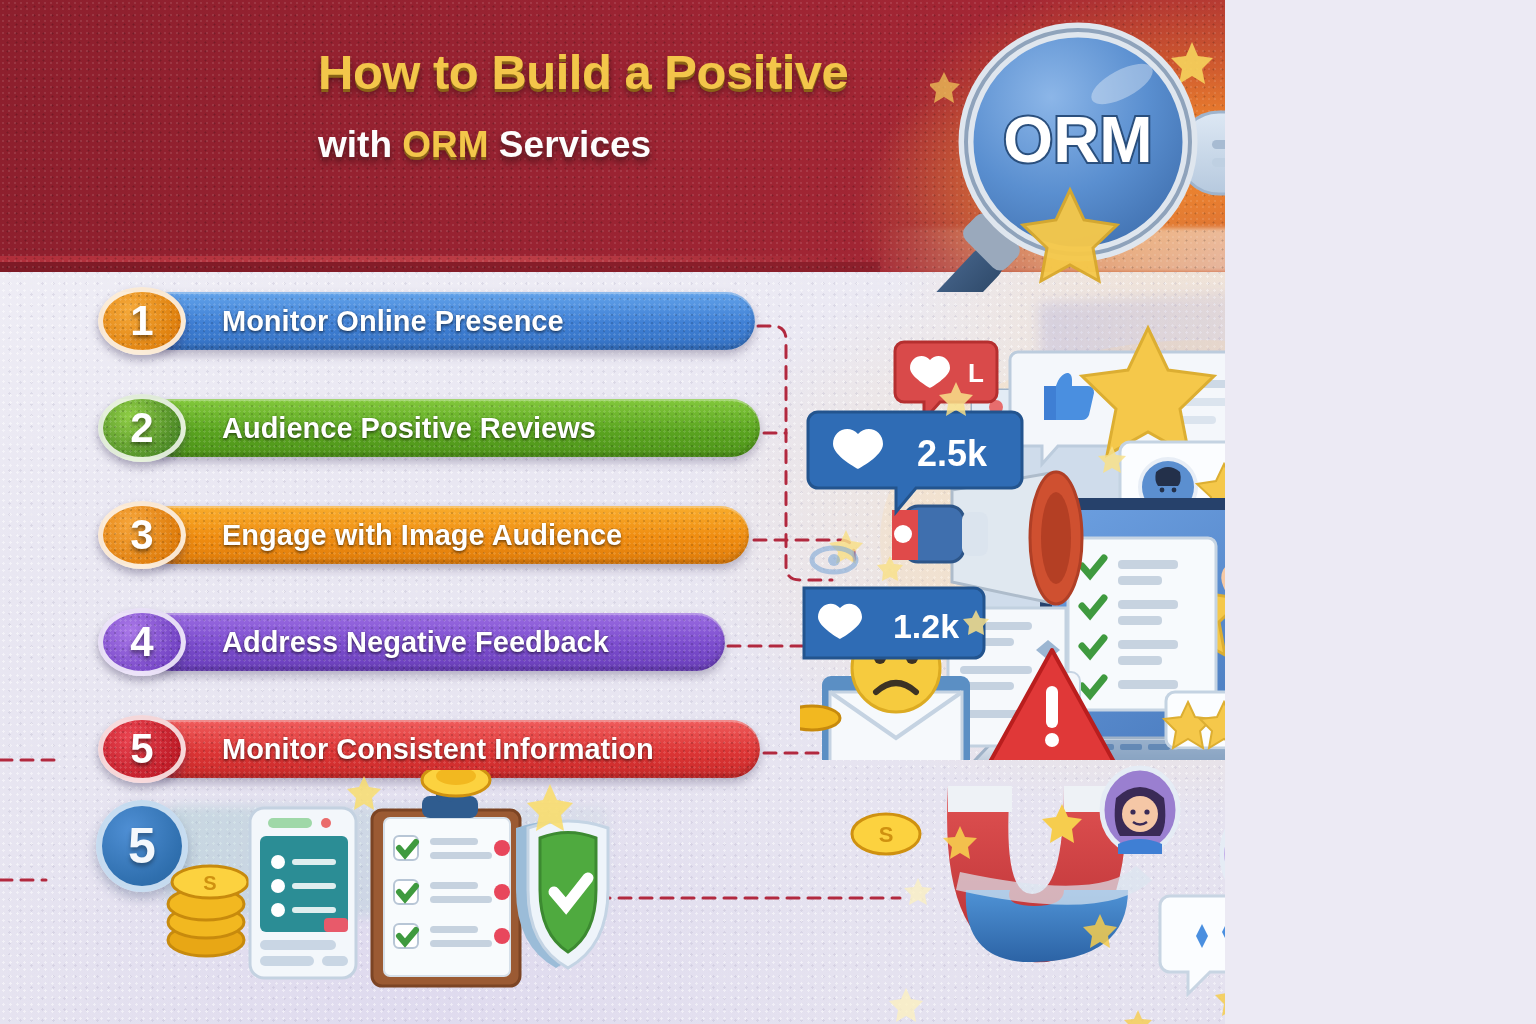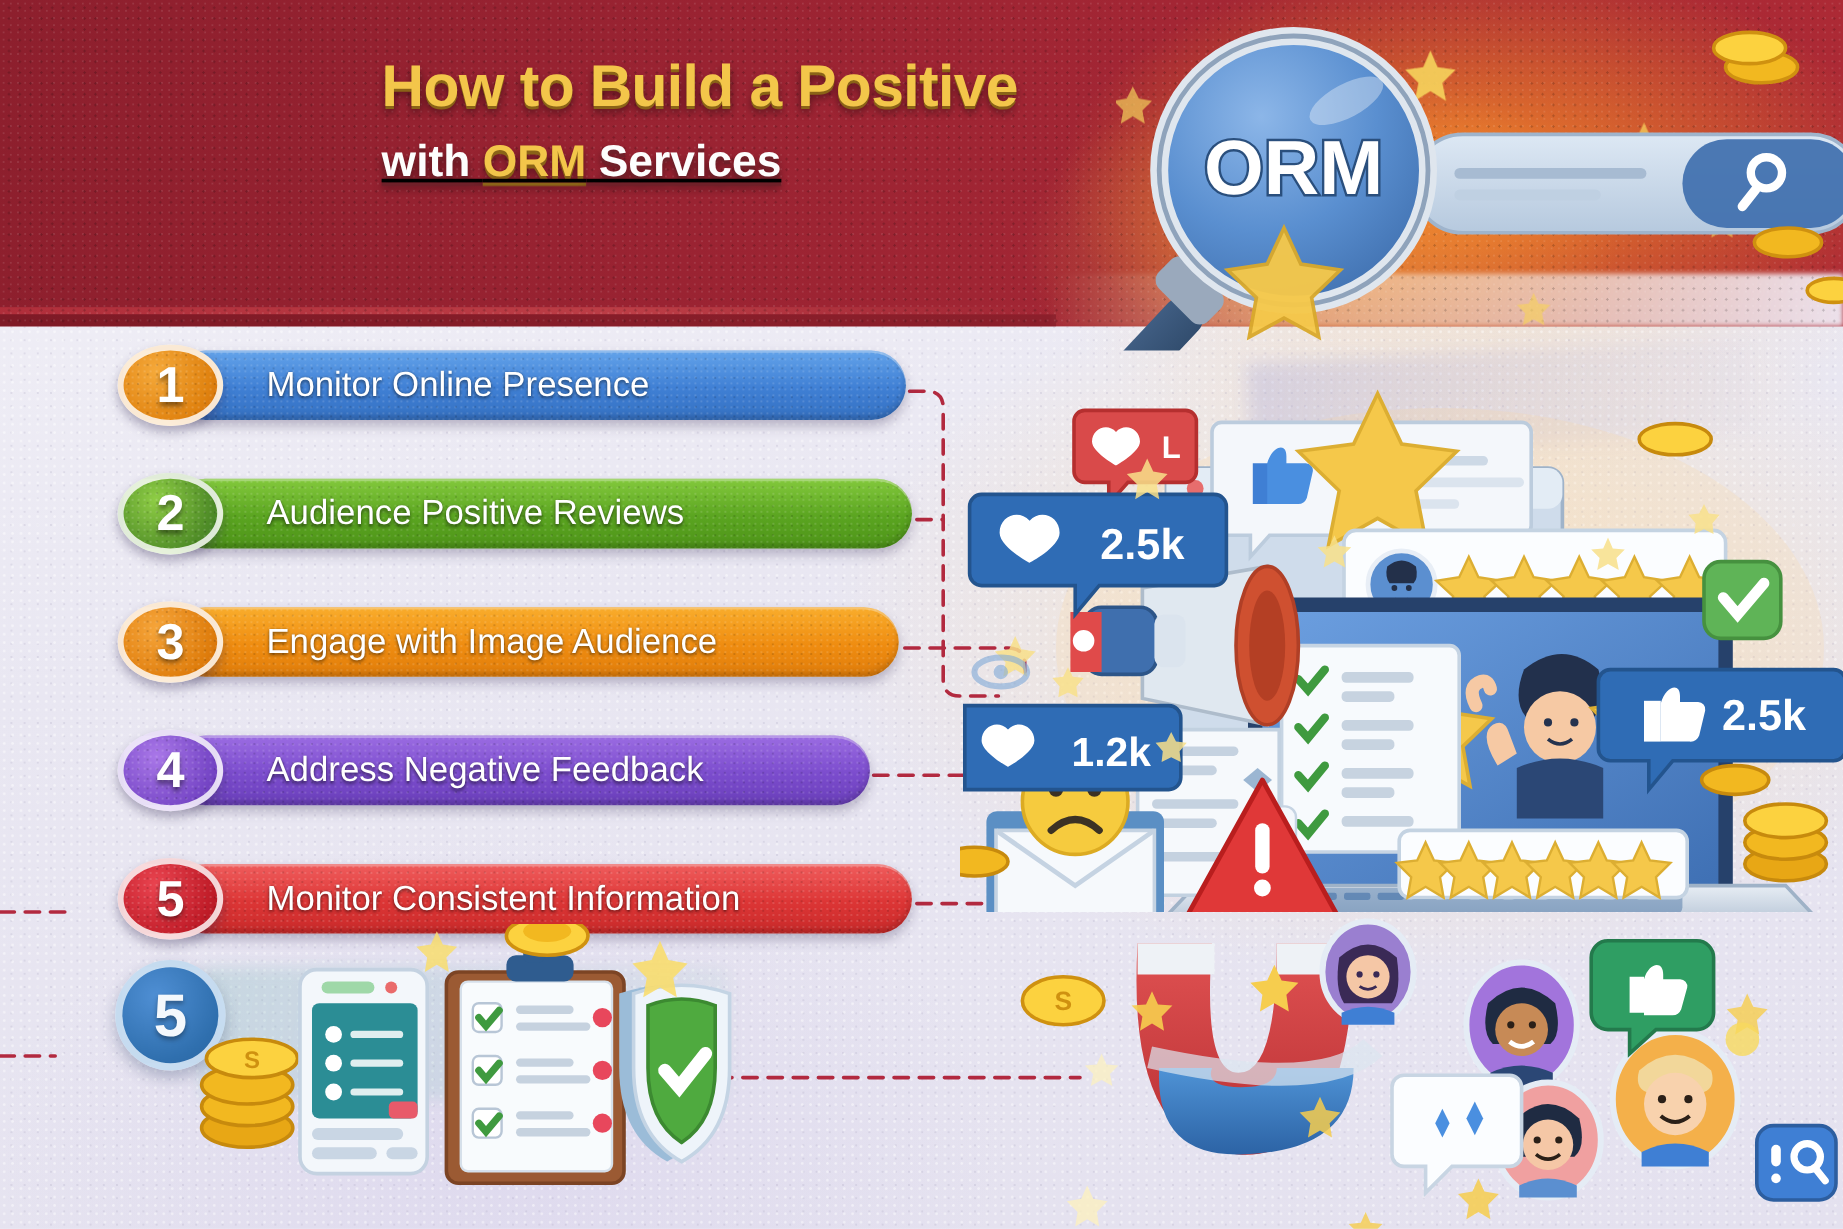--- a/index.html
+++ b/index.html
@@ -3,21 +3,21 @@
 <meta charset="utf-8">
 <style>
   * { box-sizing: border-box; margin:0; padding:0; }
   html,body { width:1536px; height:1024px; overflow:hidden; }
   body {
     font-family: "Liberation Sans", sans-serif;
     background:#eceaf4;
     position:relative;
   }
   #stage{
-    position:absolute; inset:0; width:1536px; height:1024px; overflow:hidden;
+    position:absolute; inset:0; width:1225px; height:1024px; overflow:hidden;
     background:
       radial-gradient(ellipse 700px 420px at 1180px 520px, rgba(255,226,170,.55), rgba(255,226,170,0) 70%),
       radial-gradient(ellipse 520px 320px at 1230px 180px, rgba(255,200,120,.30), rgba(255,200,120,0) 72%),
       radial-gradient(ellipse 600px 380px at 420px 960px, rgba(221,216,238,.85), rgba(221,216,238,0) 70%),
       linear-gradient(170deg,#f3f2f8 0%,#e9e7f2 45%,#e4e1ef 100%);
     padding-left: 24px;
   }
   
   #stage:before{
     content:""; position:absolute; inset:0; pointer-events:none; z-index:2;
@@ -73,21 +73,21 @@
   
   .title-wrap{ position:absolute; left:318px; top:44px; width:700px; z-index:6; }
   .tl1{
     font-size:49px; font-weight:bold; color:#f3c64a; letter-spacing:-.5px;
     text-shadow: 0 3px 0 #8a6317, 0 5px 7px rgba(0,0,0,.45);
     white-space:nowrap;
   }
   .tl2{ margin-top:4px; font-size:70px; font-weight:bold; letter-spacing:-1px; white-space:nowrap; }
   .tl2 .b{ color:#5b9bea; text-shadow:0 4px 0 #25508f, 0 7px 9px rgba(0,0,0,.45); }
   .tl2 .g{ color:#64c06a; text-shadow:0 4px 0 #2c7334, 0 7px 9px rgba(0,0,0,.45); }
-  .tl3{ margin-top:14px; font-size:37px; font-weight:bold; white-space:nowrap;text-decoration:underline; }
+  .tl3{ margin-top:24px; font-size:37px; font-weight:bold; white-space:nowrap; }
   .tl3 .w{ color:#fdfdfd; text-shadow:0 3px 0 #6f2029, 0 5px 7px rgba(0,0,0,.45); }
   .tl3 .y{ color:#f3c64a; text-shadow:0 3px 0 #8a6317, 0 5px 7px rgba(0,0,0,.45); }
 
   
   .hero-art{ position:absolute; left:930px; top:12px; width:606px; height:280px; z-index:6; }
 
   
   .steps{ position:absolute; left:98px; top:292px; z-index:7; }
   .step{ position:relative; height:58px; margin-bottom:49px; }
   .step .bar{
@@ -95,21 +95,21 @@
     box-shadow:0 5px 10px rgba(60,50,90,.30), inset 0 2px 0 rgba(255,255,255,.30), inset 0 -3px 6px rgba(0,0,0,.18);
   }
   .step .bar:after{
     content:""; position:absolute; inset:0; border-radius:29px;
     background-image:radial-gradient(rgba(255,255,255,.13) 1px, transparent 1.2px),
                      radial-gradient(rgba(0,0,0,.13) 1px, transparent 1.2px);
     background-size:5px 5px,8px 8px; background-position:0 0,2px 3px;
   }
   .step .label{
     position:absolute; left:124px; top:0; height:58px; line-height:58px;
-    font-size:29px; font-weight:normal; color:#fff; white-space:nowrap;
+    font-size:29px; font-weight:bold; color:#fff; white-space:nowrap;
     text-shadow:0 2px 3px rgba(0,0,0,.45), 0 0 2px rgba(0,0,0,.25); z-index:3;
   }
   .step .badge{
     position:absolute; left:0; top:-5px; width:88px; height:68px; border-radius:50%;
     z-index:2; box-shadow:0 5px 9px rgba(50,40,80,.35);
     border:5px solid rgba(255,255,255,.82);
   }
   .step .badge:after{
     content:""; position:absolute; inset:0; border-radius:50%;
     background-image:radial-gradient(rgba(255,255,255,.14) 1px, transparent 1.2px),

